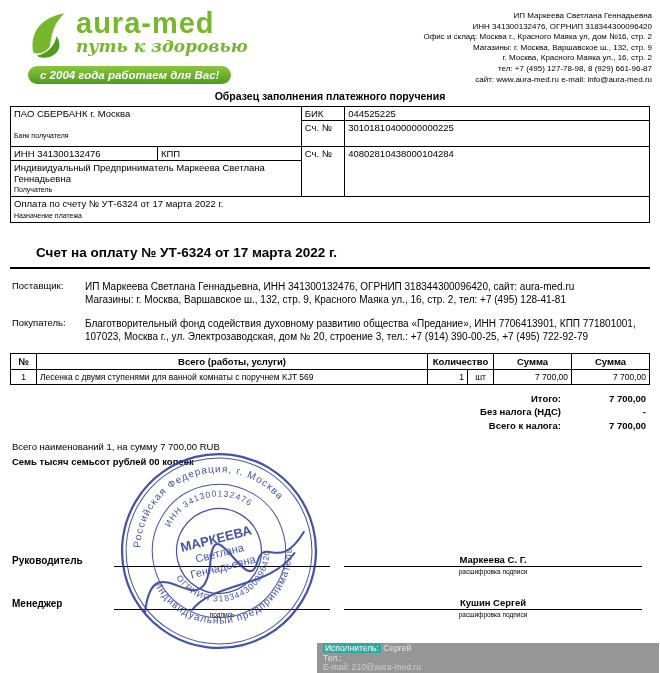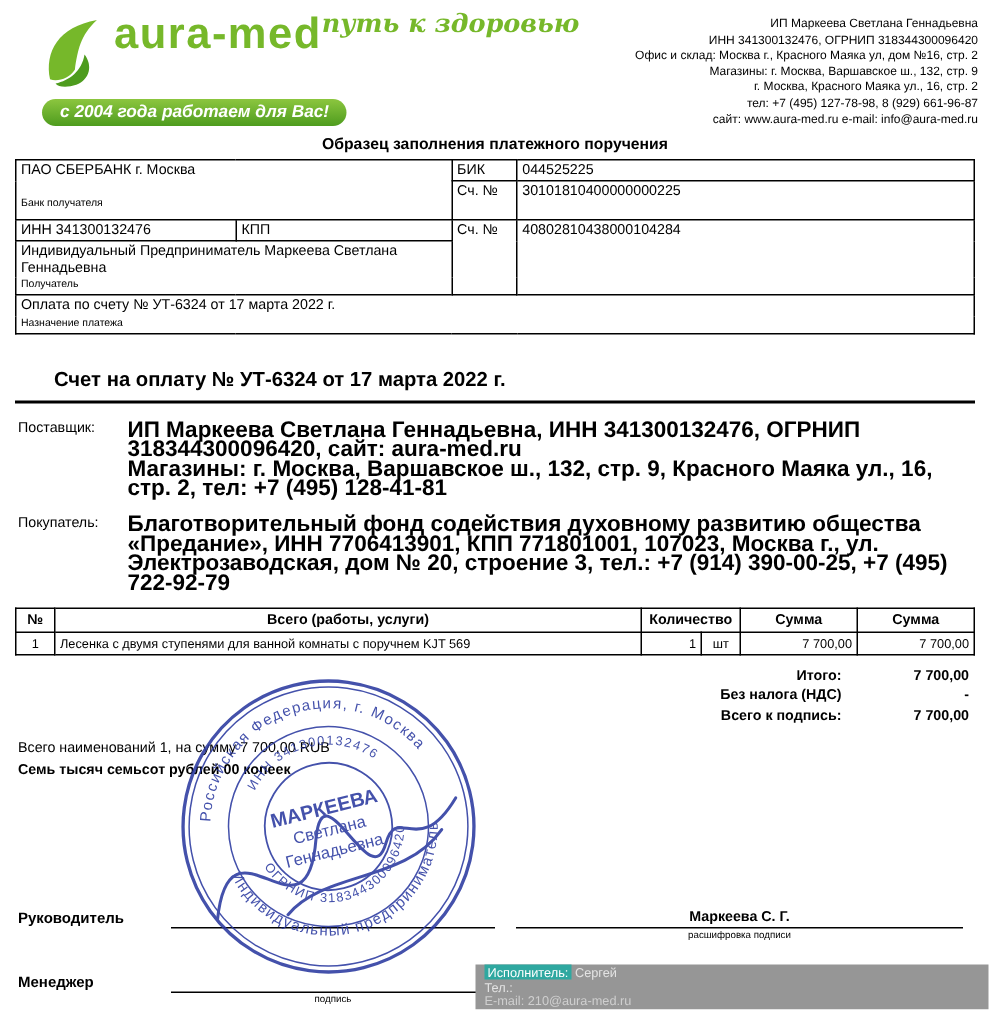--- a/index.html
+++ b/index.html
@@ -4,21 +4,21 @@
 <style>
   * { margin:0; padding:0; box-sizing:border-box; }
   html,body { background:#fff; }
   body { width:660px; height:673px; font-family:"Liberation Sans", sans-serif; color:#000; position:relative; overflow:hidden; }
   .page { width:660px; height:673px; position:relative; background:#fff; }
 
   
   .hdr { display:flex; justify-content:space-between; padding:8px 8px 0 26px; }
   .logo-row { display:flex; align-items:flex-start; }
   .leaf-svg { width:46px; height:52px; margin-right:4px; }
-  .logo-col { display:flex; flex-direction:row; }
+  .logo-col { display:flex; flex-direction:column; }
   .logo-text { font-size:29px; font-weight:bold; color:var(--green,#76b82a); letter-spacing:1px; line-height:30px; }
   .tagline { font-family:"DejaVu Serif", serif; font-style:italic; font-weight:bold; color:var(--green,#76b82a); font-size:17px; margin-top:-2px; }
   .banner { margin-top:6px; margin-left:2px; background:linear-gradient(#8cc63f,#4e9c1e); color:#fff; font-weight:bold; font-style:italic; font-size:11.5px; padding:3px 12px; border-radius:11px; display:inline-block; white-space:nowrap; align-self:flex-start; }
   .company { font-size:8px; text-align:right; line-height:10.6px; padding-top:3px; }
 
   .sample-title { text-align:center; font-weight:bold; font-size:10.5px; margin-top:5px; }
 
   
   table.bank { border-collapse:collapse; width:640px; margin:4px 10px 0; table-layout:fixed; }
   table.bank td { border:1px solid #000; font-size:9.5px; padding:1px 3px; vertical-align:top; overflow:hidden; }
@@ -33,21 +33,21 @@
   .bank tr.r6 td { height:15px; }
   .bank tr.r7 td { height:11px; }
   .bank .bank-name-gap { margin-top:13px; }
   .nowrap { white-space:nowrap; }
 
   .inv-title { margin:22px 0 0 36px; font-size:13.5px; font-weight:bold; }
   .rule { border:none; border-top:2px solid #000; margin:7px 10px 0; }
 
   .party { display:flex; margin:11px 12px 0; }
   .party-label { width:73px; font-size:9.5px; flex:none; }
-  .party-text { flex:1; font-weight:bold; font-size:15px; line-height:13px; }
+  .party-text { flex:1; font-weight:normal; font-size:10px; line-height:13px; }
 
   table.items { border-collapse:collapse; width:640px; margin:10px 10px 0; table-layout:fixed; }
   table.items th, table.items td { border:1px solid #000; padding:2px 3px; }
   table.items th { font-size:9.5px; font-weight:bold; text-align:center; height:16px; }
   table.items td { font-size:8.5px; height:13px; }
   .ta-c { text-align:center; } .ta-r { text-align:right; }
 
   .totals { margin:7px 14px 0 0; }
   .tot-row { display:flex; justify-content:flex-end; font-weight:bold; font-size:9.5px; line-height:13.5px; }
   .tot-val { width:85px; text-align:right; }
@@ -196,21 +196,21 @@
   <div class="totals">
     <div class="tot-row">
       <span>Итого:</span>
       <span class="tot-val">7 700,00</span>
     </div>
     <div class="tot-row">
       <span>Без налога (НДС)</span>
       <span class="tot-val">-</span>
     </div>
     <div class="tot-row">
-      <span>Всего к подпись:</span>
+      <span>Всего к налога:</span>
       <span class="tot-val">7 700,00</span>
     </div>
   </div>
 
   <div class="summary1">Всего наименований 1, на сумму 7 700,00 RUB</div>
   <div class="summary2">Семь тысяч семьсот рублей 00 копеек</div>
 
   <div class="sig-area">
     <div class="sig-row first">
       <div class="sig-role">Руководитель</div>

